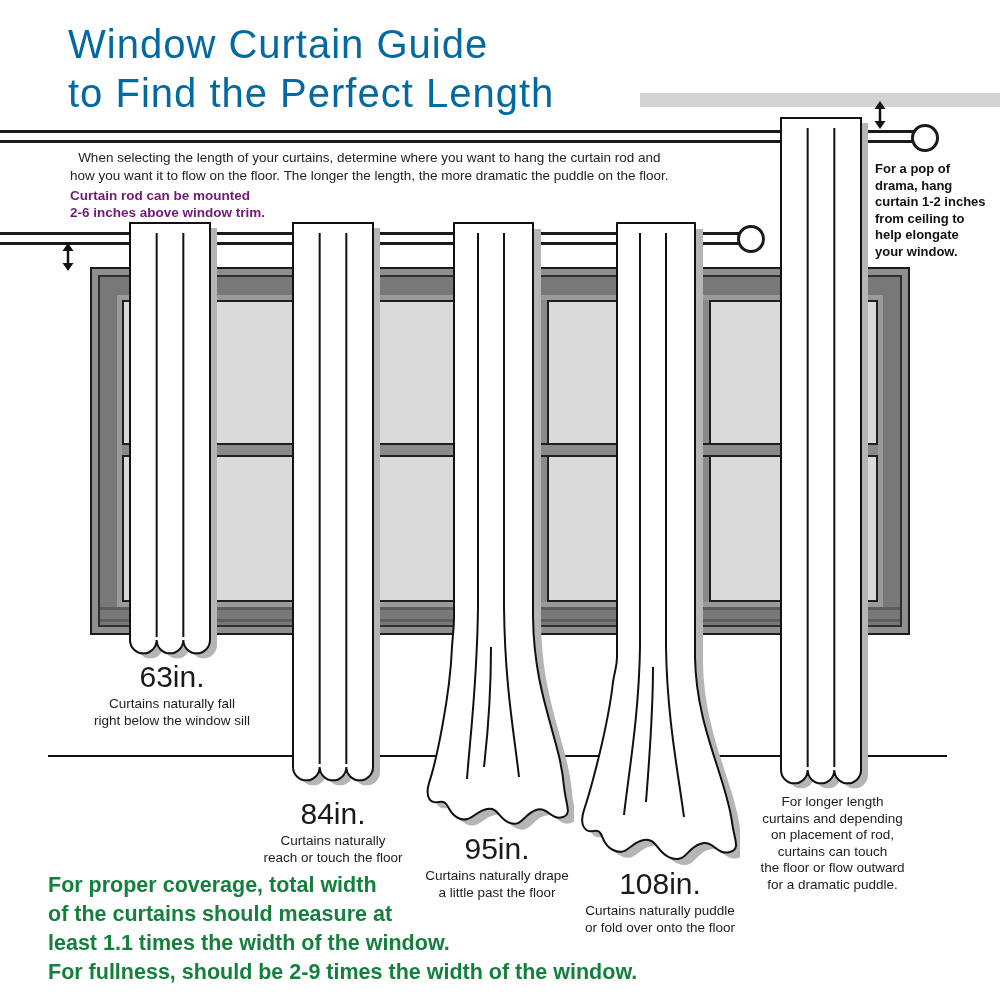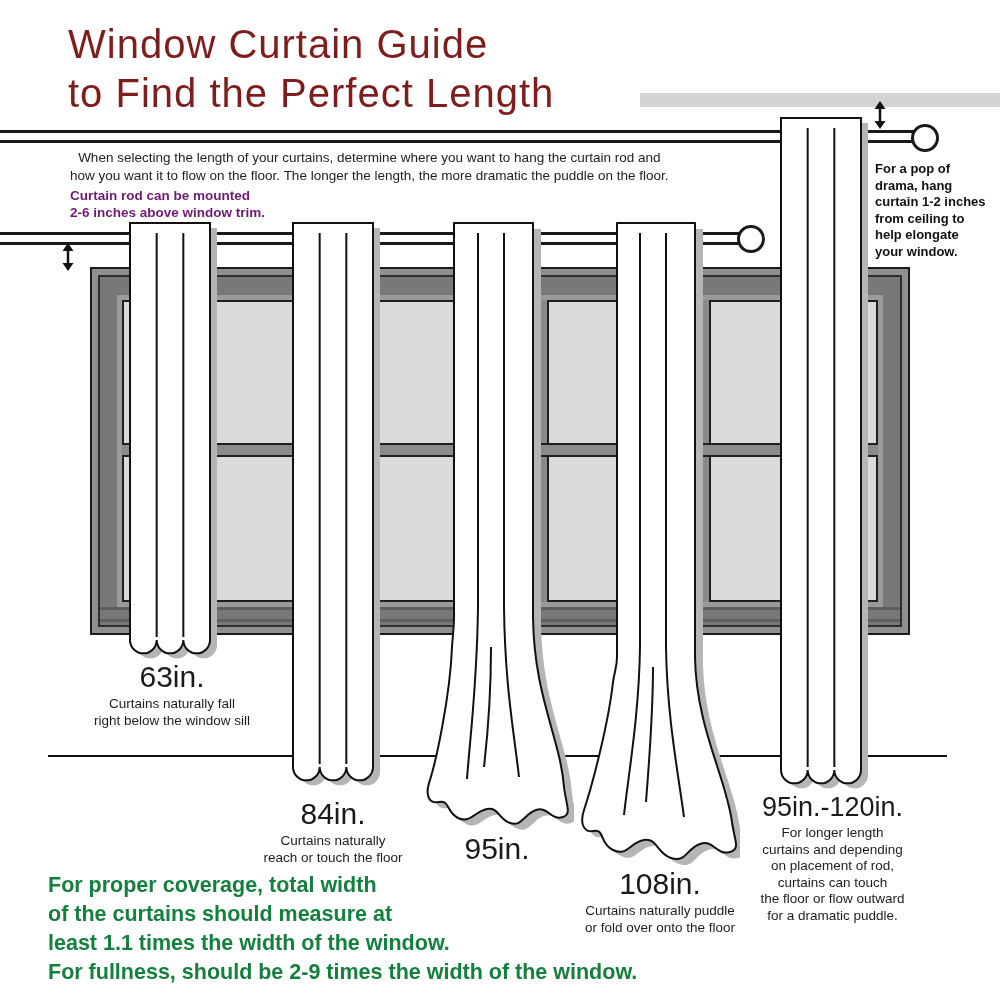--- a/index.html
+++ b/index.html
@@ -1,20 +1,20 @@
 <!DOCTYPE html>
 <html><head>
 <meta charset="utf-8">
 <style>
   html,body{margin:0;padding:0;background:#fff;}
   #canvas{position:relative;width:1000px;height:1000px;background:#fff;overflow:hidden;
           font-family:"Liberation Sans", sans-serif;color:#1c1c1c;}
   .abs{position:absolute;}
 
-  .title{left:68px;top:20px;font-size:40px;line-height:49px;letter-spacing:1px;color:#7f1d1d;z-index:4;}
+  .title{left:68px;top:20px;font-size:40px;line-height:49px;letter-spacing:1px;color:#0369a1;z-index:4;}
   .intro{left:70px;top:149px;font-size:13.5px;line-height:17.5px;color:#222;z-index:4;text-align:center;}
   .rodnote{left:70px;top:187px;font-size:13.5px;line-height:17px;font-weight:bold;color:#701a75;z-index:4;}
   .ceilnote{left:875px;top:161px;width:125px;font-size:13px;line-height:16.5px;font-weight:bold;
             color:#111;white-space:pre-line;z-index:4;}
 
   .ceiling-bar{left:640px;top:93px;width:360px;height:14px;background:#d3d3d3;z-index:1;}
   .rod-line{background:#1a1a1a;height:3px;z-index:2;}
   .finial{border:3px solid #1a1a1a;border-radius:50%;background:#fff;z-index:2;box-sizing:border-box;}
   .arrow{z-index:3;}
 
@@ -143,30 +143,31 @@
   </div>
 
   <div class="abs label" style="left:233px;top:797px;width:200px;">
     <div class="big">84in.</div>
     <div class="desc">Curtains naturally
 reach or touch the floor</div>
   </div>
 
   <div class="abs label" style="left:397px;top:832px;width:200px;">
     <div class="big">95in.</div>
+    <div class="desc">Curtains naturally drape
+a little past the floor</div>
   </div>
 
   <div class="abs label" style="left:550px;top:867px;width:220px;">
     <div class="big">108in.</div>
     <div class="desc">Curtains naturally puddle
 or fold over onto the floor</div>
   </div>
 
   <div class="abs label small-big" style="left:740px;top:792px;width:185px;">
-    <div class="big">95in.-120in.</div>
     <div class="desc">For longer length
 curtains and depending
 on placement of rod,
 curtains can touch
 the floor or flow outward
 for a dramatic puddle.</div>
   </div>
 
   <div class="abs footer">
     <div>For proper coverage, total width</div>

